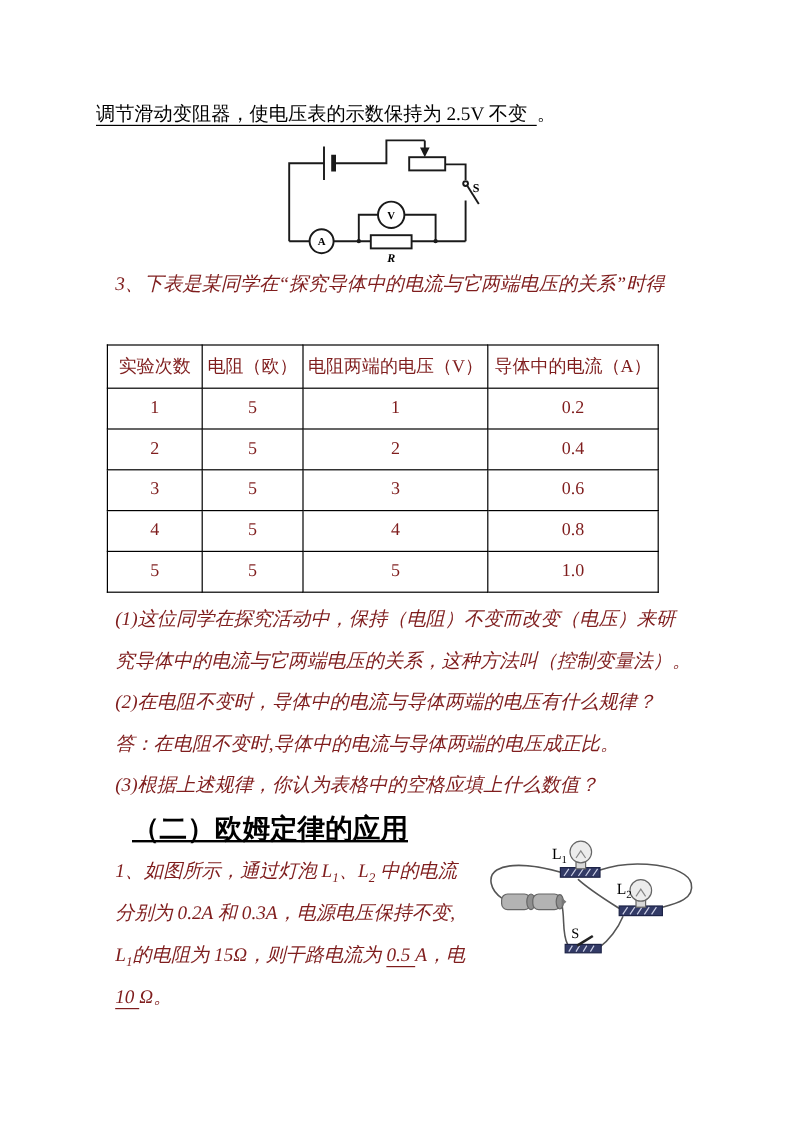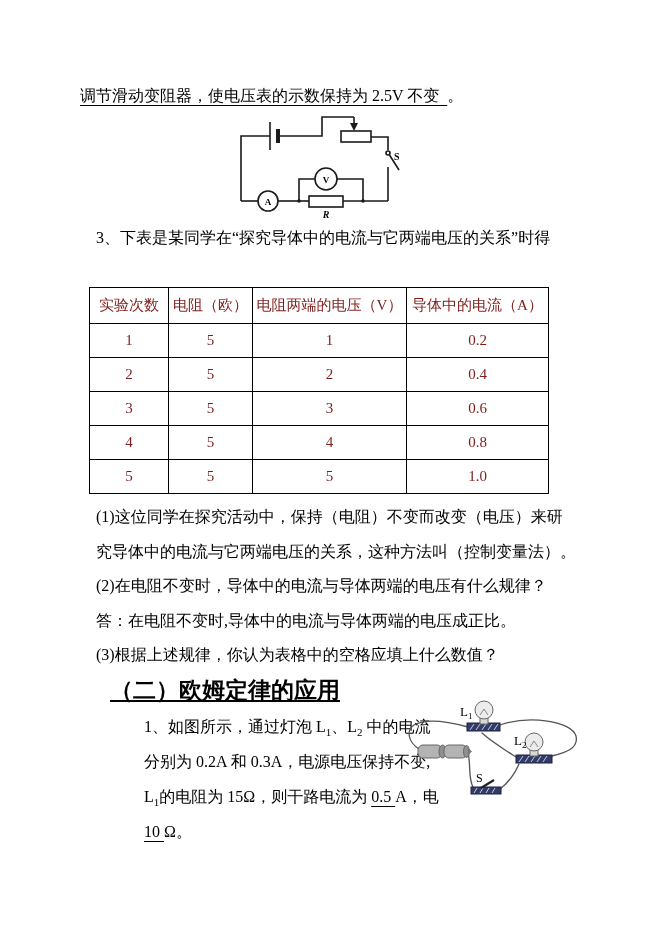--- a/index.html
+++ b/index.html
@@ -6,29 +6,29 @@
   body{background:#ffffff;}
   .page{
     position:relative;
     width:661px;height:935px;
     background:#ffffff;
     font-family:"Liberation Serif","DejaVu Serif",serif;
     color:#000;
     overflow:hidden;
   }
   .abs{position:absolute;}
-  .line{font-size:16px;line-height:34.6px;white-space:pre;color:#000000;}
+  .line{font-size:16px;line-height:34.6px;white-space:pre;color:#7f1d1d;font-style:italic;}
   .u{text-decoration:underline;text-underline-offset:4px;}
   sub{font-size:11px;line-height:0;}
   .intro{top:85px;left:80px;font-size:16px;line-height:22px;white-space:pre;}
   .q3intro{top:221px;left:96px;}
   .parts{top:500px;left:96px;}
   .heading{top:679px;left:110px;font-size:23px;font-weight:bold;line-height:24px;white-space:pre;text-decoration:underline;}
   .q1block{top:709px;left:96px;}
-  .q1block .line{line-height:35px;margin-left:48px;}
+  .q1block .line{line-height:35px;}
   table.datatable{
     position:absolute;left:89px;top:287px;
     border-collapse:collapse;table-layout:fixed;
   }
   table.datatable th, table.datatable td{
     border:1.5px solid #000;
     font-weight:normal;font-size:15px;text-align:center;
     padding:0;vertical-align:middle;color:#7f1d1d;
     font-family:"Liberation Serif","DejaVu Serif",serif;
   }

